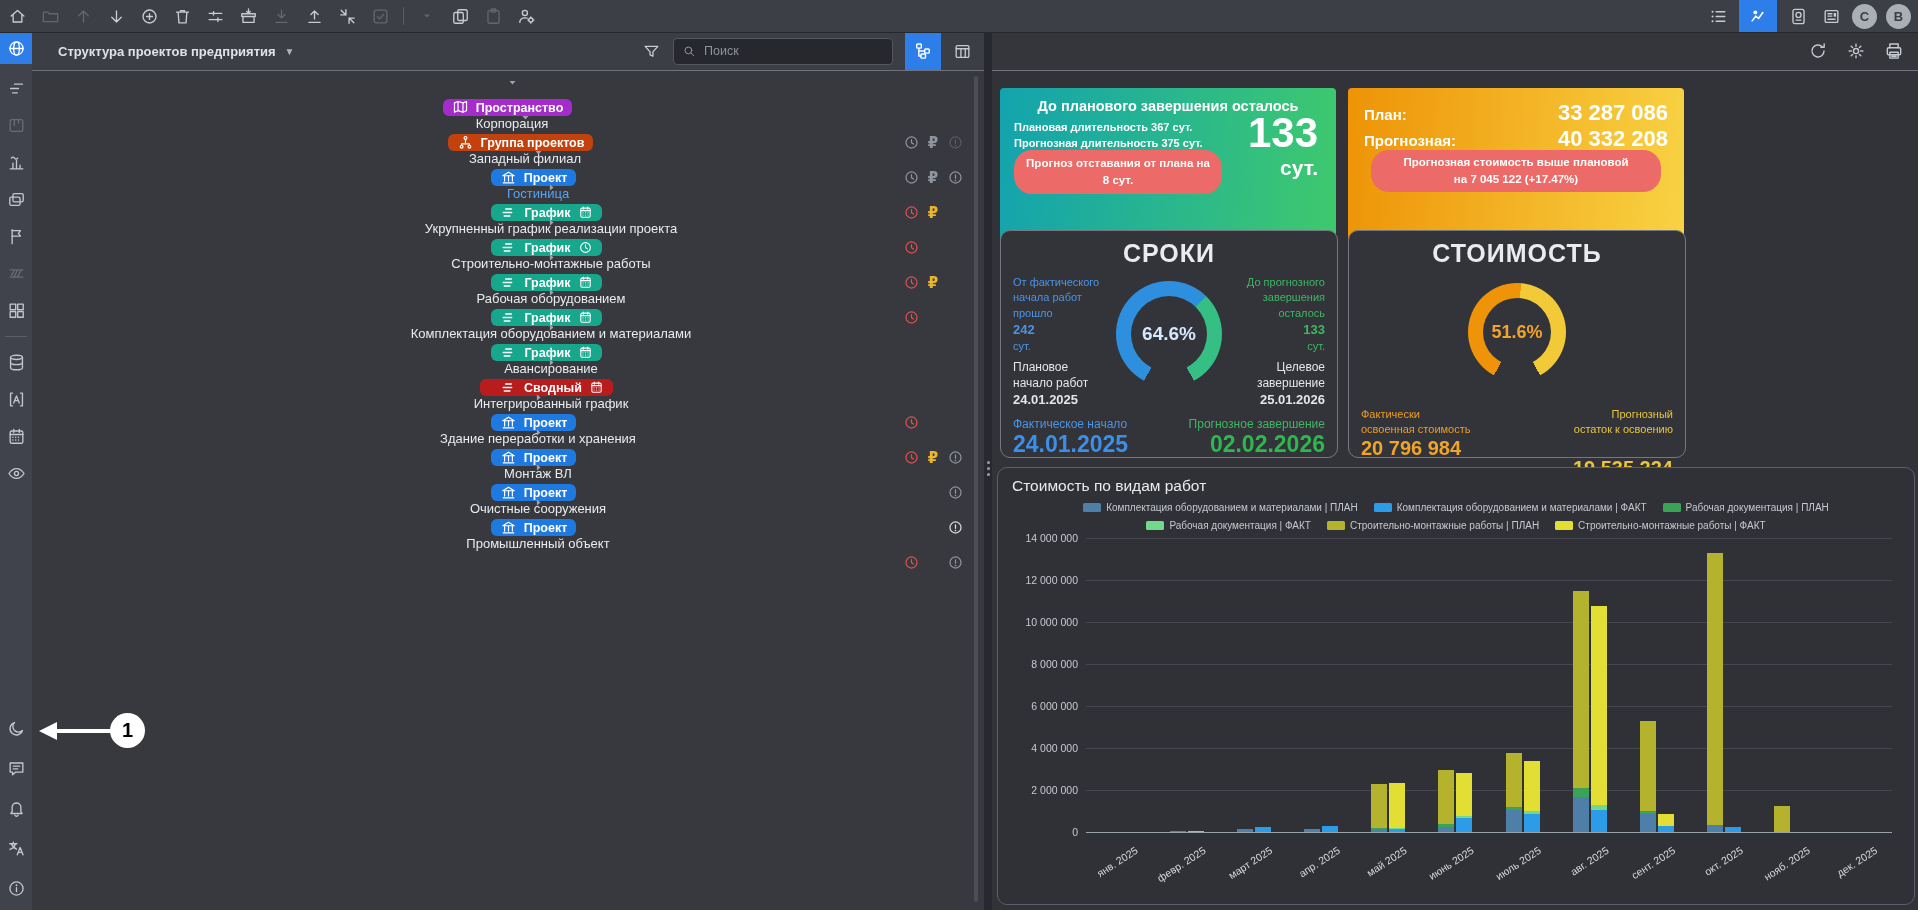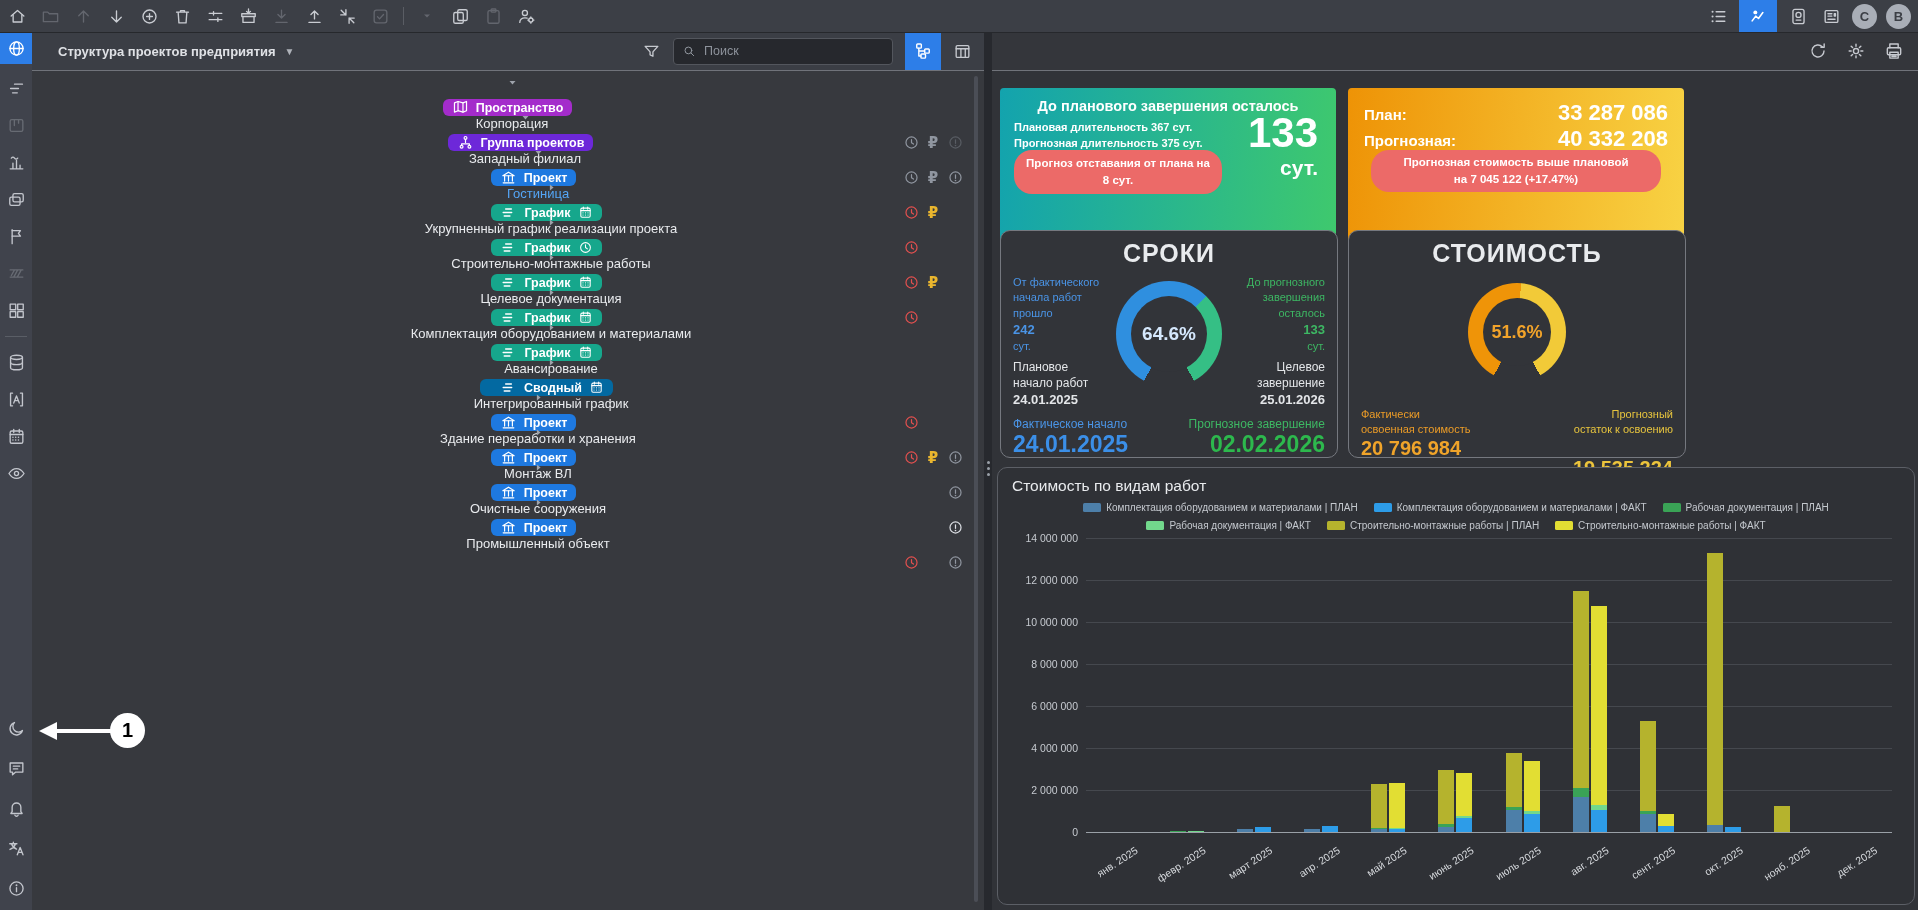--- a/index.html
+++ b/index.html
@@ -524,21 +524,21 @@
               </svg>
             </span>
           </span>
         </div>
         <div class="tree-row" style="padding-left: 34px;">
           <span class="tw-caret">
             <svg viewBox="0 0 24 24" fill="none" stroke="currentColor" stroke-width="1.7" stroke-linecap="round" stroke-linejoin="round">
               <path d="M5.5 8.5h13L12 16.5z" fill="currentColor" stroke="none"></path>
             </svg>
           </span>
-          <span class="badge" style="background: #6d28d9;">
+          <span class="badge" style="background: #c2410c;">
             <span class="ic">
               <svg viewBox="0 0 24 24" fill="none" stroke="currentColor" stroke-width="1.7" stroke-linecap="round" stroke-linejoin="round">
                 <circle cx="12" cy="5.5" r="2"></circle>
                 <circle cx="6.5" cy="18" r="2"></circle>
                 <circle cx="17.5" cy="18" r="2"></circle>
                 <path d="M12 7.5V12M6.5 16v-2h11v2"></path>
               </svg>
             </span>
             <span>Группа проектов</span>
           </span>
@@ -672,21 +672,21 @@
             </span>
             <span>График</span>
             <span class="ic suffix">
               <svg viewBox="0 0 24 24" fill="none" stroke="currentColor" stroke-width="1.7" stroke-linecap="round" stroke-linejoin="round">
                 <rect x="4.5" y="5" width="15" height="14.5" rx="2"></rect>
                 <path d="M4.5 9h15M8.5 3.2v3.4M15.5 3.2v3.4"></path>
                 <path d="M8 12.5h.01M12 12.5h.01M16 12.5h.01M8 16h.01M12 16h.01M16 16h.01" stroke-width="1.8"></path>
               </svg>
             </span>
           </span>
-          <span class="row-label">Целевое документация</span>
+          <span class="row-label">Рабочая оборудованием</span>
           <span class="status-slots">
             <span class="slot" style="color: rgb(228, 80, 79);">
               <svg viewBox="0 0 24 24" fill="none" stroke="currentColor" stroke-width="1.7" stroke-linecap="round" stroke-linejoin="round">
                 <circle cx="12" cy="12" r="7.8"></circle>
                 <path d="M12 8v4.2l2.8 2"></path>
               </svg>
             </span>
             <span class="slot"></span>
             <span class="slot"></span>
           </span>
@@ -746,21 +746,21 @@
             <span class="slot"></span>
             <span class="slot"></span>
           </span>
         </div>
         <div class="tree-row" style="padding-left: 86px;">
           <span class="tw-caret">
             <svg viewBox="0 0 24 24" fill="none" stroke="currentColor" stroke-width="1.7" stroke-linecap="round" stroke-linejoin="round">
               <path d="M8.5 5.5v13L16.5 12z" fill="currentColor" stroke="none"></path>
             </svg>
           </span>
-          <span class="badge" style="background: #0369a1; padding-left: 20px;">
+          <span class="badge" style="background: #b91c1c; padding-left: 20px;">
             <span class="ic">
               <svg viewBox="0 0 24 24" fill="none" stroke="currentColor" stroke-width="1.7" stroke-linecap="round" stroke-linejoin="round">
                 <path d="M8 7h8M4.5 12h12M6 17h8" stroke-width="2"></path>
               </svg>
             </span>
             <span>Сводный</span>
             <span class="ic suffix">
               <svg viewBox="0 0 24 24" fill="none" stroke="currentColor" stroke-width="1.7" stroke-linecap="round" stroke-linejoin="round">
                 <rect x="4.5" y="5" width="15" height="14.5" rx="2"></rect>
                 <path d="M4.5 9h15M8.5 3.2v3.4M15.5 3.2v3.4"></path>

